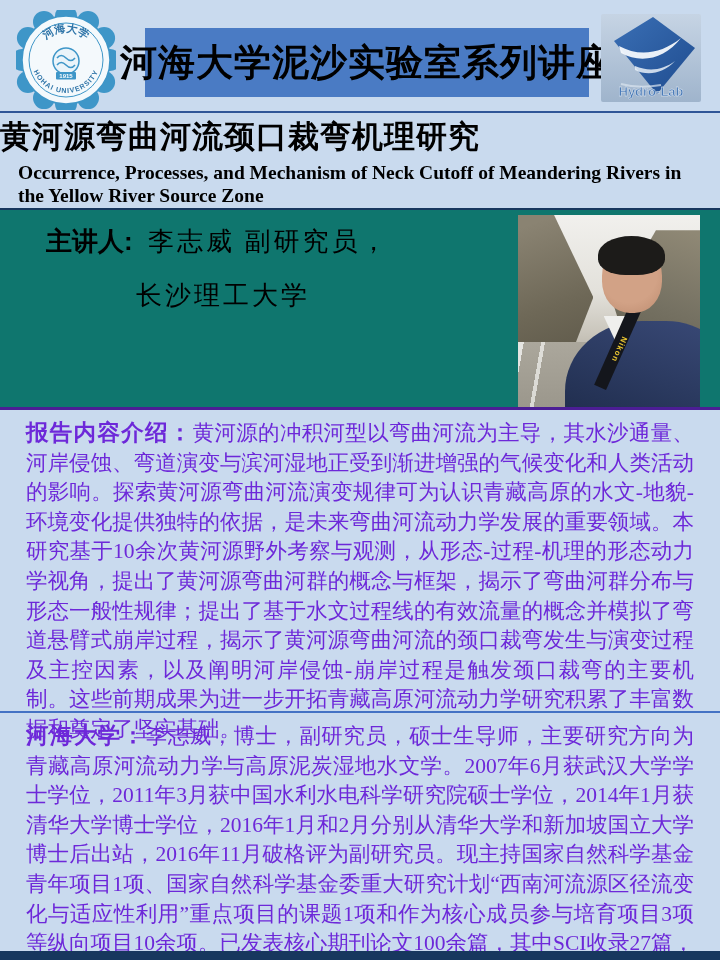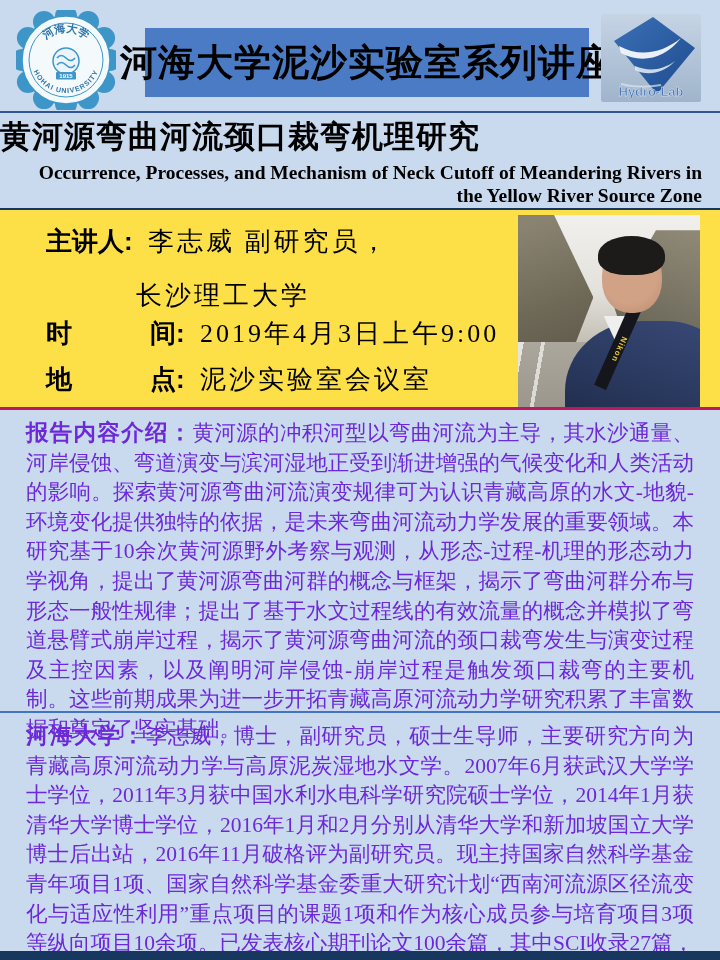--- a/index.html
+++ b/index.html
@@ -18,28 +18,28 @@
   .banner span{
     font-size:37px; font-weight:bold; letter-spacing:1px; white-space:nowrap; color:#000;
   }
   .hydrolab{position:absolute; left:601px; top:14px; width:100px; height:88px;}
   
   .title-zh{
     position:absolute; left:0; top:119px; width:720px; 
     font-size:31px; font-weight:bold; letter-spacing:1px; line-height:1.15;
   }
   .title-en{
-    position:absolute; left:18px; top:161px; width:684px; text-align:right;
+    position:absolute; left:18px; top:161px; width:684px; text-align:left;
     font-family:"Liberation Serif","DejaVu Serif",serif;
     font-size:19.5px; font-weight:bold; line-height:23px;
   }
   
   .info{
     position:absolute; left:0; top:208px; width:720px; height:202px; box-sizing:border-box;
-    background:#fde047; border-top:2px solid #17375E; border-bottom:3px solid #be185d;
+    background:#0f766e; border-top:2px solid #17375E; border-bottom:3px solid #4c1d95;
   }
   .info-row{position:absolute; left:46px; white-space:nowrap; font-size:26px; line-height:34px;}
   .info-label{font-weight:bold; font-family:"Liberation Sans","DejaVu Sans",sans-serif;}
   .info-value{font-family:"Liberation Serif","DejaVu Serif",serif; letter-spacing:3px; margin-left:8px;}
   .row-speaker{top:14px;}
   .row-affil{top:68px; left:128px;}
   .row-time{top:106px;}
   .row-venue{top:152px;}
   .gapword{display:inline-block; min-width:104px;}
   
@@ -155,28 +155,20 @@
   <div class="title-en">Occurrence, Processes, and Mechanism of Neck Cutoff of Meandering Rivers in the Yellow River Source Zone</div>
 
   <div class="info">
     <div class="info-row row-speaker">
       <span class="info-label">主讲人:</span>
       <span class="info-value">李志威 副研究员，</span>
     </div>
     <div class="info-row row-affil">
       <span class="info-value">长沙理工大学</span>
     </div>
-    <div class="info-row row-time">
-      <span class="info-label gapword">时</span><span class="info-label">间:</span>
-      <span class="info-value">2019年4月3日上午9:00</span>
-    </div>
-    <div class="info-row row-venue">
-      <span class="info-label gapword">地</span><span class="info-label">点:</span>
-      <span class="info-value">泥沙实验室会议室</span>
-    </div>
 
     <div class="photo">
       <div class="mtn-left"></div>
       <div class="mtn-right"></div>
       <div class="valley"></div>
       <div class="body-jacket"></div>
       <div class="collar"></div>
       <div class="strap">Nikon</div>
       <div class="head"></div>
       <div class="hair"></div>

